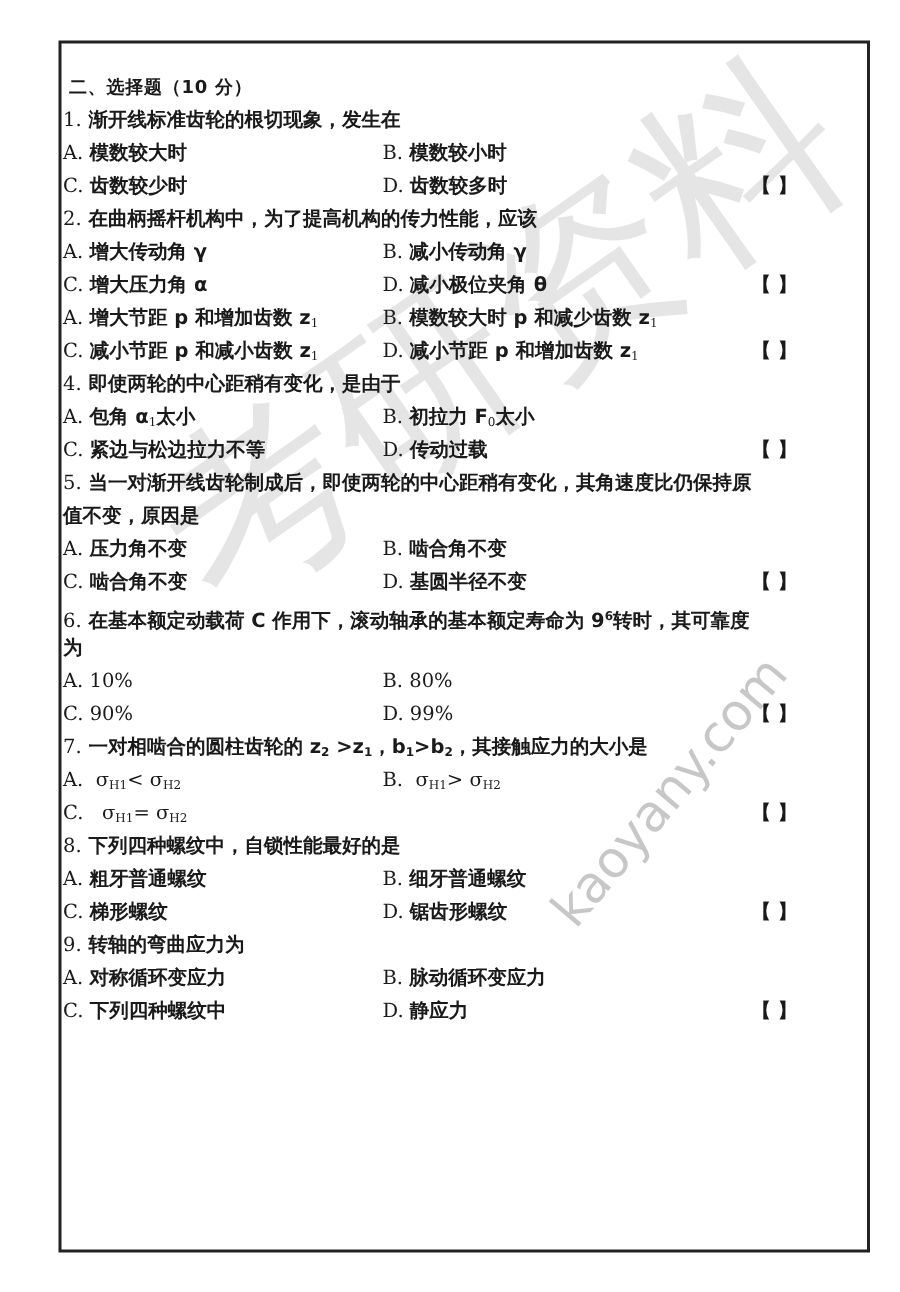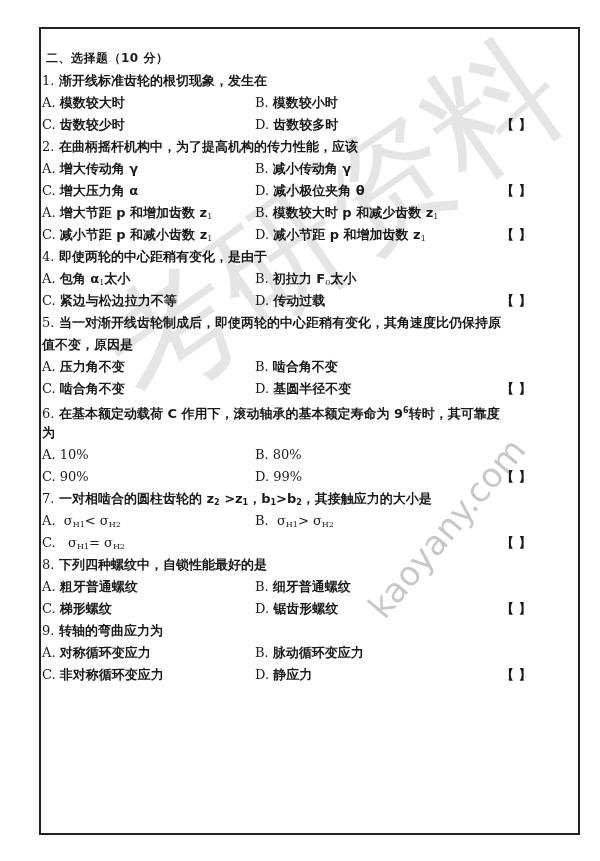--- a/index.html
+++ b/index.html
@@ -151,17 +151,17 @@
 
   <div class="line q">
     <span class="num">9.</span>
     <span>转轴的弯曲应力为</span>
   </div>
   <div class="opt-row">
     <span class="opt left"><span class="letter">A.</span> <span class="txt">对称循环变应力</span></span>
     <span class="opt right"><span class="letter">B.</span> <span class="txt">脉动循环变应力</span></span>
   </div>
   <div class="opt-row">
-    <span class="opt left"><span class="letter">C.</span> <span class="txt">非对称循环变应力</span></span>
+    <span class="opt left"><span class="letter">C.</span> <span class="txt">下列四种螺纹中</span></span>
     <span class="opt right"><span class="letter">D.</span> <span class="txt">静应力</span></span>
     <span class="bracket">【    】</span>
   </div>
 </div>
 
 </body></html>

